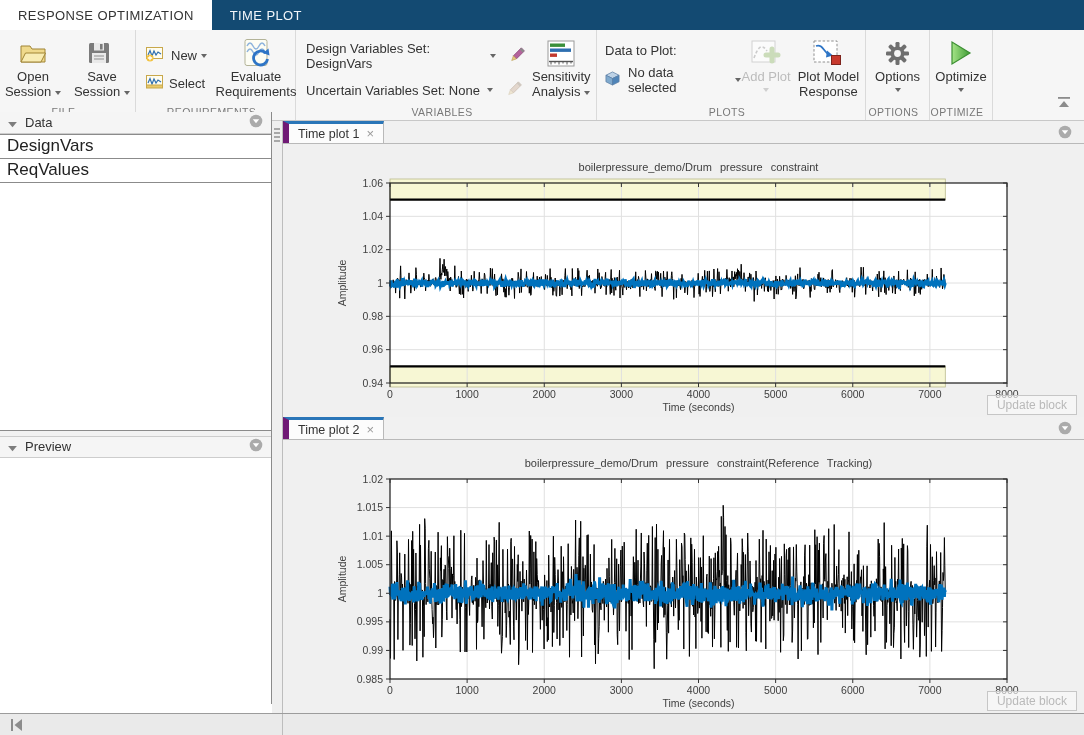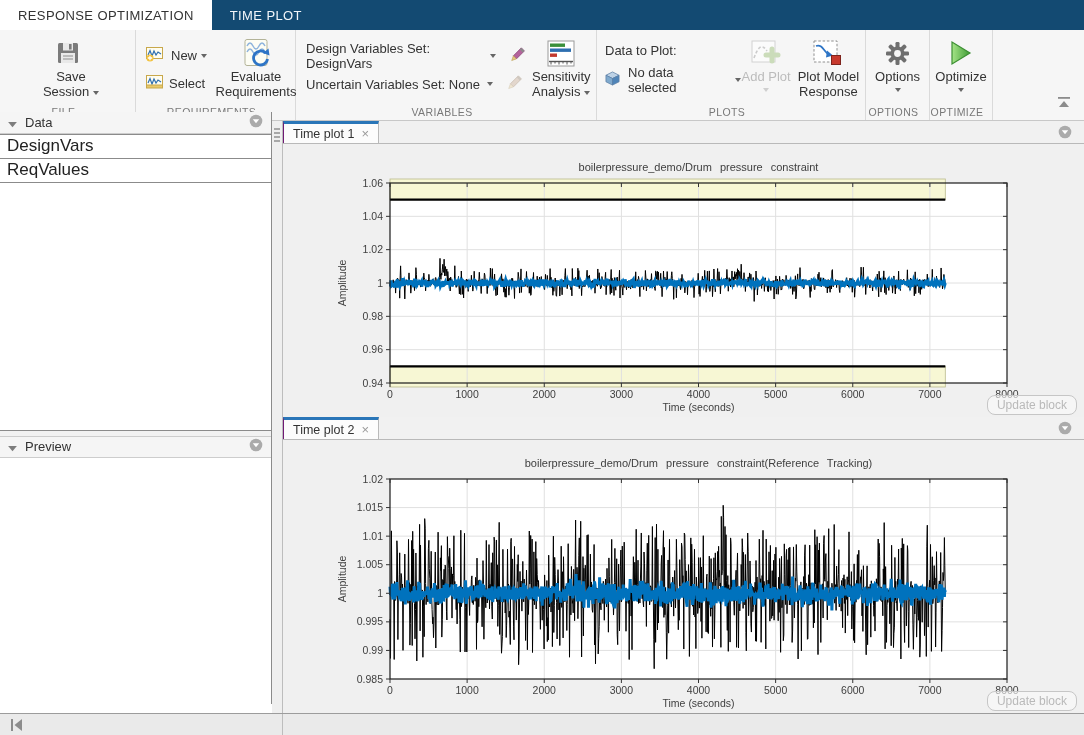--- a/index.html
+++ b/index.html
@@ -37,27 +37,27 @@
   .panel-gap{flex:0 0 5px;background:#f2f2f2;}
   .preview-body{flex:1 1 auto;background:#fff;}
   
   .splitter{position:absolute;left:272px;top:121px;width:11px;height:614px;background:#efefef;
             border-right:1px solid #bdbdbd;box-sizing:border-box;cursor:col-resize;}
   .grip{position:absolute;left:2px;top:7px;width:6px;}
   .grip i{display:block;height:2px;margin-bottom:2px;background:#a8a8a8;}
   
   .main{position:absolute;left:283px;top:121px;width:801px;height:592px;}
   .tabstrip{position:relative;height:23px;background:#f1f1f1;border-bottom:1px solid #b9b9b9;box-sizing:border-box;display:flex;}
-  .ptab{display:flex;align-items:center;background:#fcfcfc;border-right:1px solid #b9b9b9;border-left:1px solid #701a75;
+  .ptab{display:flex;align-items:center;background:#fcfcfc;border-right:1px solid #b9b9b9;border-left:6px solid #701a75;
         border-top:3px solid #2a76b8;padding:0 9px;font-size:12.5px;color:#333;box-sizing:border-box;cursor:default;}
   .ptab .close{margin-left:7px;color:#9a9a9a;font-size:13px;line-height:13px;cursor:pointer;}
   .strip-menu{position:absolute;right:12px;top:4px;cursor:pointer;}
   .canvas{position:relative;height:273px;background:#f0f0f0;overflow:hidden;}
   .update-btn{position:absolute;right:7px;bottom:2px;padding:2px 9px;font-size:12px;color:#b9b9b9;
-              border:1px solid #c6c6c6;border-radius:8px;background:rgba(250,250,250,.6);cursor:default;}
+              border:1px solid #c6c6c6;border-radius:0;background:rgba(250,250,250,.6);cursor:default;}
   .tick{font:10.5px "Liberation Sans","DejaVu Sans",sans-serif;fill:#404040;}
   .ptitle{font:11px "Liberation Sans","DejaVu Sans",sans-serif;fill:#404040;word-spacing:5px;}
   .axlabel{font:10.5px "Liberation Sans","DejaVu Sans",sans-serif;fill:#404040;}
   
   .statusbar{position:absolute;left:0;top:713px;width:1084px;height:22px;background:#eaeaea;border-top:1px solid #9c9c9c;box-sizing:border-box;}
   .statusbar .vline{position:absolute;left:282px;top:0;width:1px;height:22px;background:#bdbdbd;}
   .collapse-left{position:absolute;left:9px;top:4px;cursor:pointer;}
   .ribbon-collapse{position:absolute;right:12px;bottom:8px;cursor:pointer;}
 </style>
 </head>
@@ -65,20 +65,29 @@
 
 <div class="tabbar">
   <div class="apptab active">RESPONSE OPTIMIZATION</div>
   <div class="apptab">TIME PLOT</div>
 </div>
 
 <div class="ribbon">
 
   <div class="sec" style="left:0;width:136px;">
     <div style="display:flex;justify-content:center;gap:2px;">
+      <div class="big-btn">
+        <span class="bicon">
+          <svg width="28" height="24" viewBox="0 0 28 24">
+            <path d="M2 5 h9 l2 3 h13 v13 H2 z" fill="#efd98c" stroke="#a08434"></path>
+            <path d="M2 21 l4.5-9 h20 l-4.5 9 z" fill="#f8ecb4" stroke="#a08434"></path>
+          </svg>
+        </span>
+        <span class="lbl" style="width:60px;"><span>Open Session</span><i class="chev"></i></span>
+      </div>
       <div class="big-btn">
         <span class="bicon">
           <svg width="24" height="24" viewBox="0 0 24 24">
             <rect x="2" y="2" width="20" height="20" rx="1.5" fill="#7b7b7b"></rect>
             <rect x="7" y="2" width="10" height="7.5" fill="#e9e9e9"></rect>
             <rect x="13" y="3" width="2.6" height="5.5" fill="#7b7b7b"></rect>
             <rect x="5" y="12" width="14" height="10" fill="#e9e9e9"></rect>
             <line x1="7" y1="15" x2="17" y2="15" stroke="#9d9d9d" stroke-width="1.2"></line>
             <line x1="7" y1="18" x2="17" y2="18" stroke="#9d9d9d" stroke-width="1.2"></line>
           </svg>
@@ -140,21 +149,21 @@
           <span style="margin-left:12px;">
             <svg width="18" height="18" viewBox="0 0 20 20">
               <g transform="rotate(45 10 10)">
                 <rect x="7.8" y="1" width="4.8" height="12.5" fill="#b4639c" stroke="#8d4a7b" stroke-width=".8"></rect>
                 <polygon points="7.8,13.5 12.6,13.5 10.2,18.5" fill="#e7c77f" stroke="#b59a50" stroke-width=".6"></polygon>
                 <rect x="7.8" y="1" width="4.8" height="2.4" fill="#8a8a8a"></rect>
               </g>
             </svg>
           </span>
         </div>
-        <div class="combo" style="height:24px;margin-top:4px;">
+        <div class="combo" style="height:24px;margin-top:10px;">
           <span>Uncertain Variables Set: None</span>
           <i class="chev" style="margin-left:7px;"></i>
           <span style="margin-left:12px;">
             <svg width="18" height="18" viewBox="0 0 20 20">
               <g transform="rotate(45 10 10)">
                 <rect x="7.8" y="1" width="4.8" height="12.5" fill="#e3d7cd" stroke="#cbbfb3" stroke-width=".8"></rect>
                 <polygon points="7.8,13.5 12.6,13.5 10.2,18.5" fill="#efe6d2" stroke="#d8cdb8" stroke-width=".6"></polygon>
                 <rect x="7.8" y="1" width="4.8" height="2.4" fill="#cfc8c0"></rect>
               </g>
             </svg>

